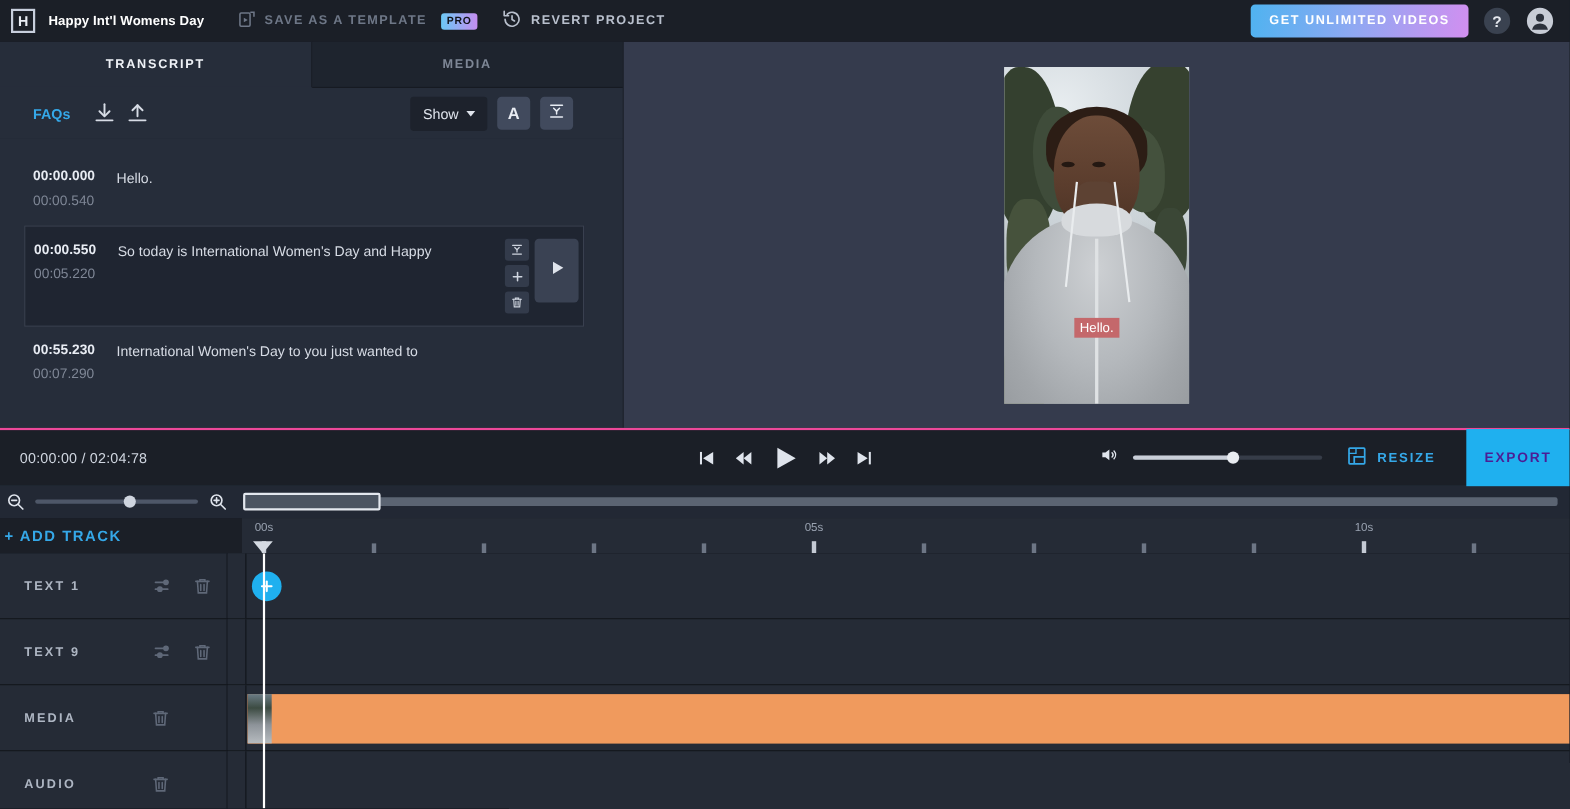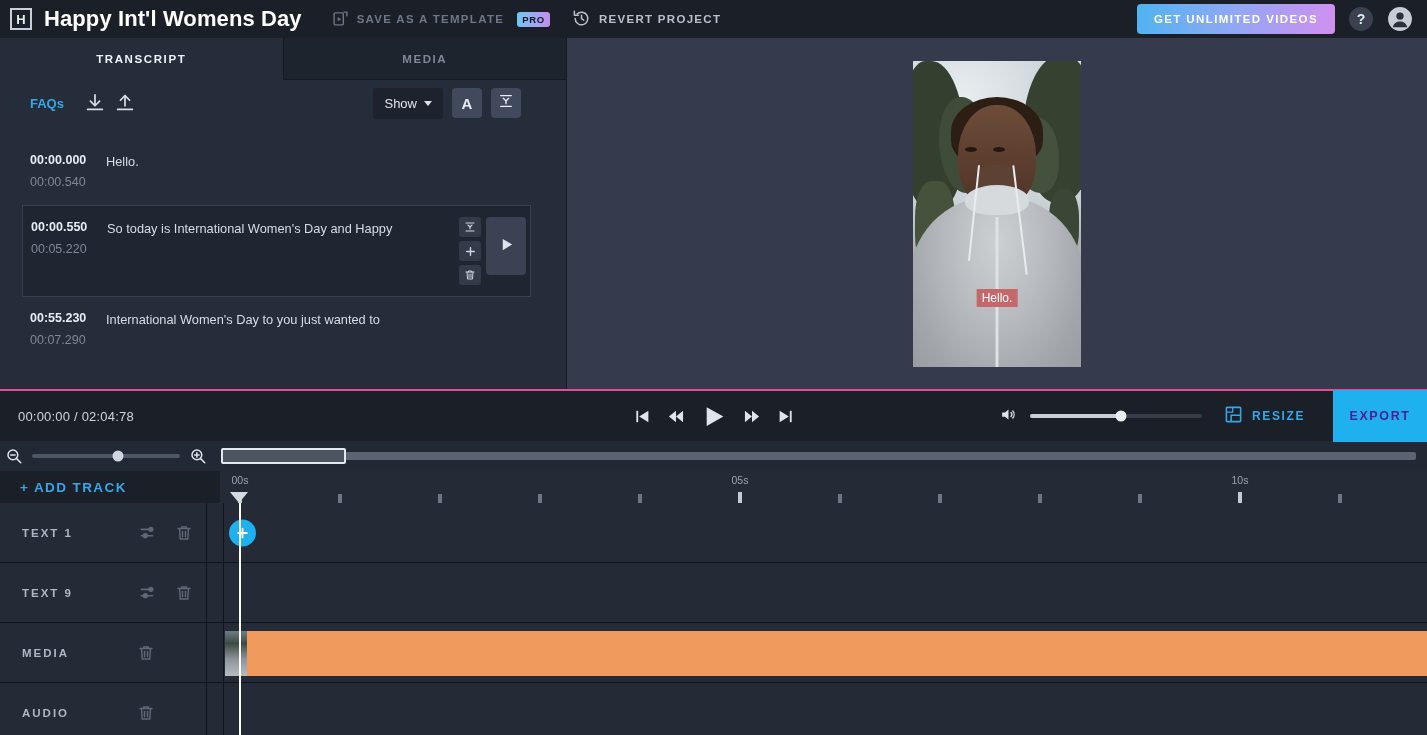--- a/index.html
+++ b/index.html
@@ -20,21 +20,21 @@
     padding: 0 14px 0 10px;
     position: relative;
   }
   .logo-box {
     width: 22px; height: 22px; border: 2px solid #c8cfdd;
     display: flex; align-items: center; justify-content: center;
     font-size: 13px; font-weight: bold; color: #e8ecf3;
     margin-right: 12px; line-height: 1;
   }
   .proj-title {
-    font-size: 22px; font-weight: bold; color: #fff;
+    font-size: 12px; font-weight: bold; color: #fff;
     letter-spacing: .1px; white-space: nowrap;
     margin-right: 30px;
   }
   .hdr-action {
     display: flex; align-items: center; gap: 8px;
     color: #6e7787; font-size: 11.5px; font-weight: bold;
     letter-spacing: 1.3px; margin-right: 22px; white-space: nowrap;
   }
   .hdr-action .lbl { color: #6e7787; }
   .hdr-action.revert .lbl { color: #b9c0cd; }
@@ -185,21 +185,21 @@
   
   .zoomrow { height: 30px; flex: 0 0 30px; background: #222834; display: flex; align-items: center; padding: 0 5px; }
   .zm-icon { width: 18px; height: 18px; cursor: pointer; }
   .zm-track { width: 148px; height: 4px; background: #4e5768; border-radius: 2px; margin: 0 9px; position: relative; }
   .zm-knob { position: absolute; left: 58%; top: 50%; transform: translate(-50%,-50%); width: 11px; height: 11px; border-radius: 50%; background: #cfd5df; }
   .scroll-track { flex: 1; height: 8px; background: #5b6472; border-radius: 2px; margin-left: 14px; margin-right: 6px; position: relative; }
   .scroll-thumb { position: absolute; left: 0; top: -4px; width: 125px; height: 16px; border: 2px solid #e3e7ee; background: #4b5461; border-radius: 2px; }
 
   
   .tl-head { height: 32px; flex: 0 0 32px; background: #1b1f27; display: flex; position: relative; }
-  .add-track { width: 220px; flex: 0 0 220px; display: flex; align-items: center; padding-left: 20px;
+  .add-track { width: 220px; flex: 0 0 220px; display: flex; align-items: center; padding-left: 4px;
                color: #35a8e8; font-size: 13.5px; font-weight: bold; letter-spacing: 1.4px; cursor: pointer; }
   .ruler { flex: 1; position: relative; background: #252b36; }
   .r-lbl { position: absolute; top: 3px; font-size: 10.5px; color: #9aa3b1; transform: translateX(-50%); }
   .r-tick { position: absolute; bottom: 0; width: 4px; height: 9px; background: #6d7685; transform: translateX(-50%); }
   .r-tick.major { background: #c4cad4; height: 11px; }
 
   .tracks { flex: 1; min-height: 0; background: #1b1f27; position: relative; overflow: hidden; }
   .track { display: flex; height: 60px; border-bottom: 1px solid #11141a; }
   .tr-label {
     width: 207px; flex: 0 0 207px; display: flex; align-items: center;

